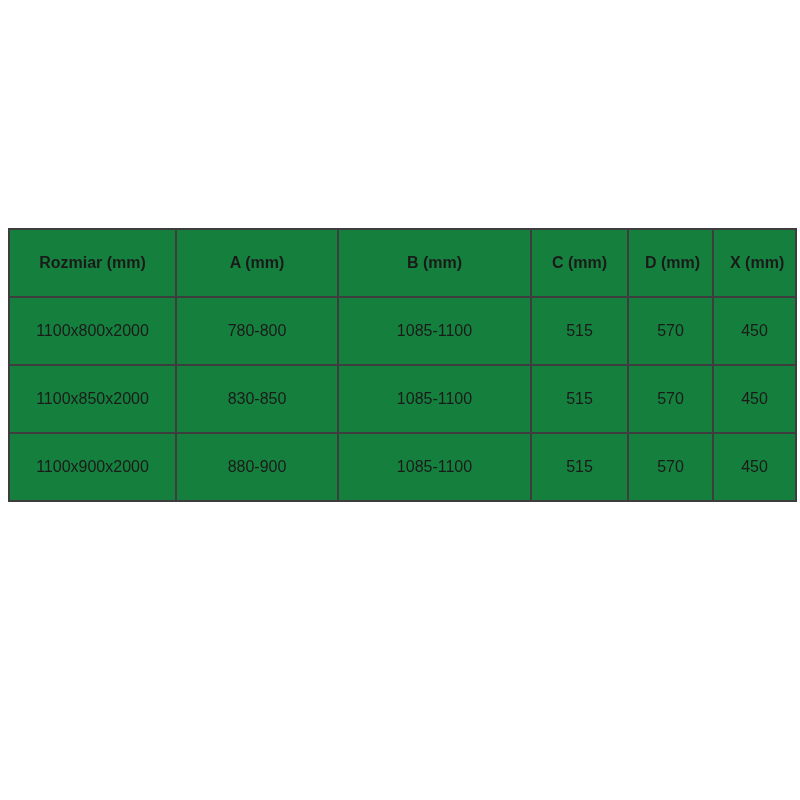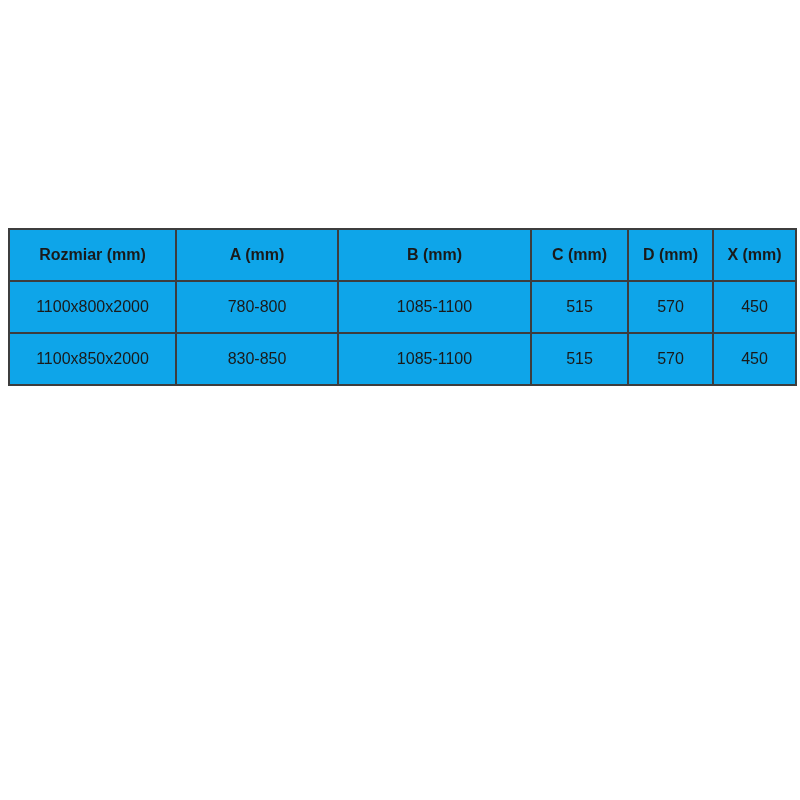--- a/index.html
+++ b/index.html
@@ -26,26 +26,26 @@
   table.spec-table col.c0 { width: 167px; }
   table.spec-table col.c1 { width: 162px; }
   table.spec-table col.c2 { width: 193px; }
   table.spec-table col.c3 { width: 97px; }
   table.spec-table col.c4 { width: 85px; }
   table.spec-table col.c5 { width: 83px; }
   table.spec-table th,
   table.spec-table td {
     border: 2px solid #3d3d3d;
     height: 34px;
-    padding: 8px;
+    padding: 16px;
     text-align: center;
     vertical-align: middle;
     font-size: 16px;
     color: #1a1a1a;
-    background: #0ea5e9;
+    background: #15803d;
     white-space: nowrap;
   }
   table.spec-table th {
     font-weight: bold;
   }
 </style>
 </head>
 <body>
 
 <div class="page">
@@ -78,15 +78,23 @@
           <td>450</td>
         </tr>
         <tr>
           <td>1100x850x2000</td>
           <td>830-850</td>
           <td>1085-1100</td>
           <td>515</td>
           <td>570</td>
           <td>450</td>
         </tr>
+        <tr>
+          <td>1100x900x2000</td>
+          <td>880-900</td>
+          <td>1085-1100</td>
+          <td>515</td>
+          <td>570</td>
+          <td>450</td>
+        </tr>
       </tbody>
   </table>
 </div>
 
 </body></html>

